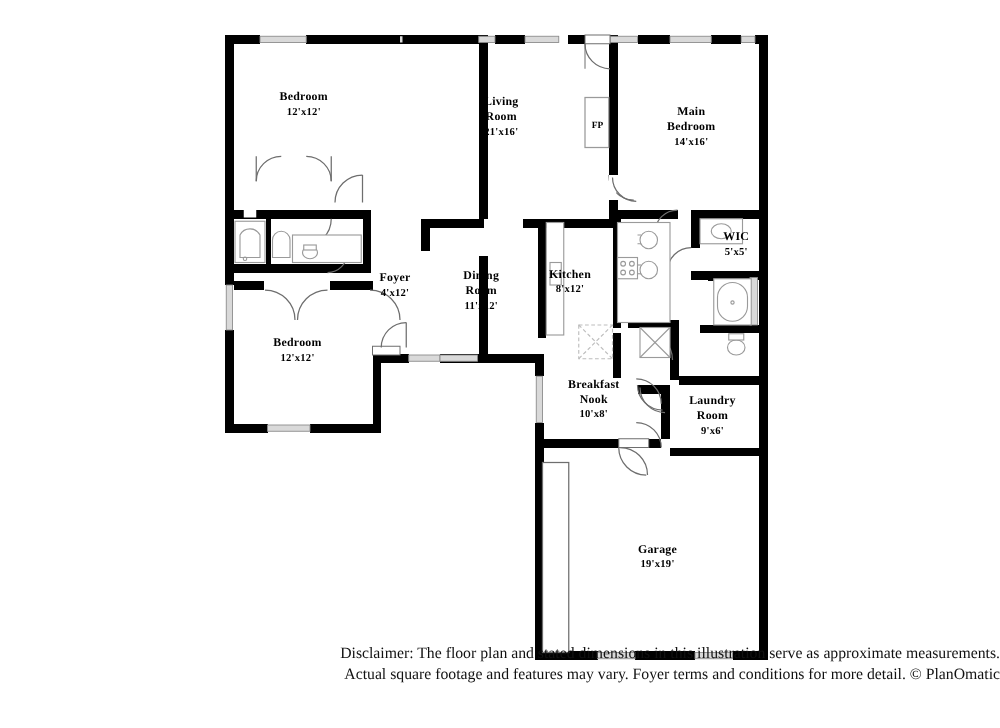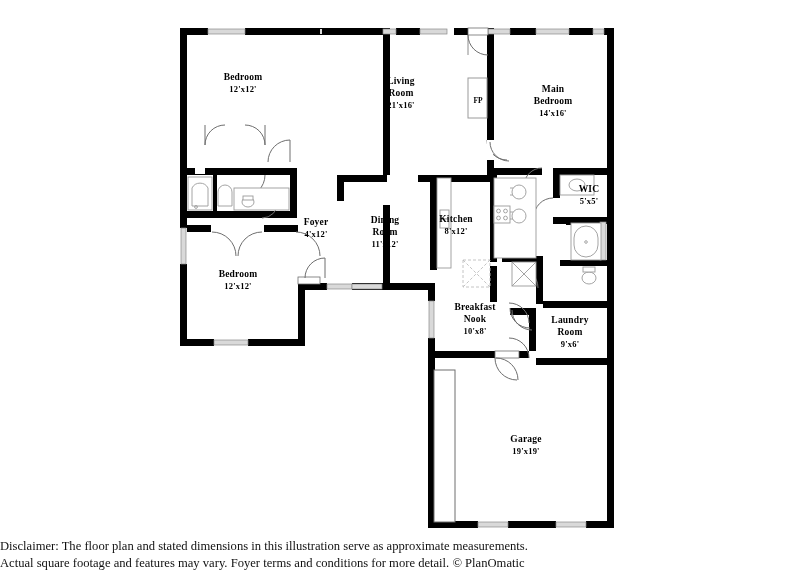--- a/index.html
+++ b/index.html
@@ -31,23 +31,23 @@
     fill: #000000;
     text-anchor: middle;
     dominant-baseline: middle;
   }
   .room-name { font-size: 9.5px; letter-spacing: 0.2px; }
   .room-dim  { font-size: 8.5px; letter-spacing: 0.2px; }
   .fp-label  { font-size: 7.5px; font-weight: bold; }
   .disclaimer {
     position: absolute;
     left: 0;
-    top: 518px;
+    top: 494px;
     width: 800px;
-    text-align: left;
+    text-align: right;
     font-family: "Liberation Serif", serif;
     font-size: 12.6px;
     line-height: 17px;
     color: #111111;
   }
   .disclaimer div { white-space: pre; }
 </style>
 </head>
 <body>
 

